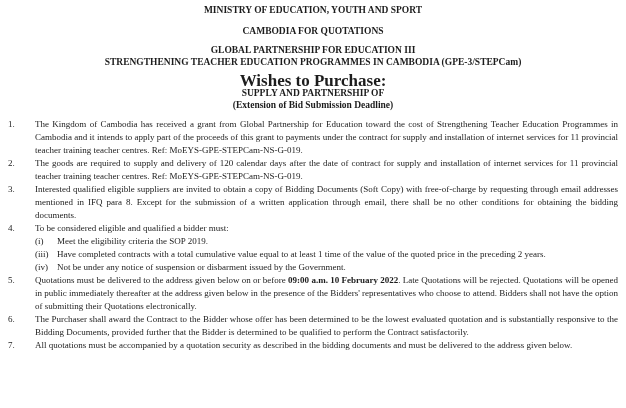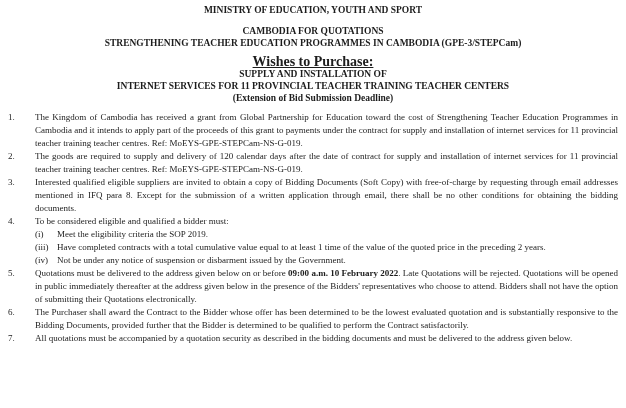--- a/index.html
+++ b/index.html
@@ -7,45 +7,45 @@
     width:626px;height:408px;box-sizing:border-box;
     background:#ffffff;color:#1c1c1c;
     font-family:"Liberation Serif","DejaVu Serif",serif;
     padding:4px 8px 0 8px;
     overflow:hidden;position:relative;margin:0 auto;
   }
   .hdr{text-align:center;font-weight:bold;font-size:9.5px;line-height:12px;}
   .mt-a{margin-top:9px;}
   .mt-b{margin-top:7px;}
   .mt-c{margin-top:6px;}
-  .wishes{font-size:14px;line-height:13px;text-decoration:underline;}
+  .wishes{font-size:17px;line-height:13px;}
   .list{margin-top:7px;}
   .item{display:flex;align-items:flex-start;}
   .num{
     flex:0 0 27px;font-size:9px;line-height:13px;
   }
   .txt{
     flex:1;font-size:9px;line-height:13px;text-align:justify;
   }
   .txt b{font-weight:bold;font-family:Liberation Serif, serif;}
   .sitem{display:flex;align-items:flex-start;}
   .rn{flex:0 0 20px;font-size:9px;line-height:13px;}
   .stxt{flex:1;font-size:9px;line-height:13px;text-align:justify;padding-left:4px;text-indent:-2px;}
 </style>
 </head>
 <body>
 
 <div class="page">
 
   <div class="hdr">MINISTRY OF EDUCATION, YOUTH AND SPORT</div>
   <div class="hdr mt-a">CAMBODIA FOR QUOTATIONS</div>
+  <div class="hdr mt-b">GLOBAL PARTNERSHIP FOR EDUCATION III</div>
   <div class="hdr">STRENGTHENING TEACHER EDUCATION PROGRAMMES IN CAMBODIA (GPE-3/STEPCam)</div>
   <div class="hdr wishes mt-c">Wishes to Purchase:</div>
-  <div class="hdr">SUPPLY AND INSTALLATION OF</div>
-  <div class="hdr">INTERNET SERVICES FOR 11 PROVINCIAL TEACHER TRAINING TEACHER CENTERS</div>
+  <div class="hdr">SUPPLY AND PARTNERSHIP OF</div>
   <div class="hdr">(Extension of Bid Submission Deadline)</div>
 
   <div class="list">
 
     <div class="item">
       <div class="num">1.</div>
       <div class="txt">The Kingdom of Cambodia has received a grant from Global Partnership for Education toward the cost of Strengthening Teacher Education Programmes in Cambodia and it intends to apply part of the proceeds of this grant to payments under the contract for supply and installation of internet services for 11 provincial teacher training teacher centres. Ref: MoEYS-GPE-STEPCam-NS-G-019.</div>
     </div>
 
     <div class="item">

